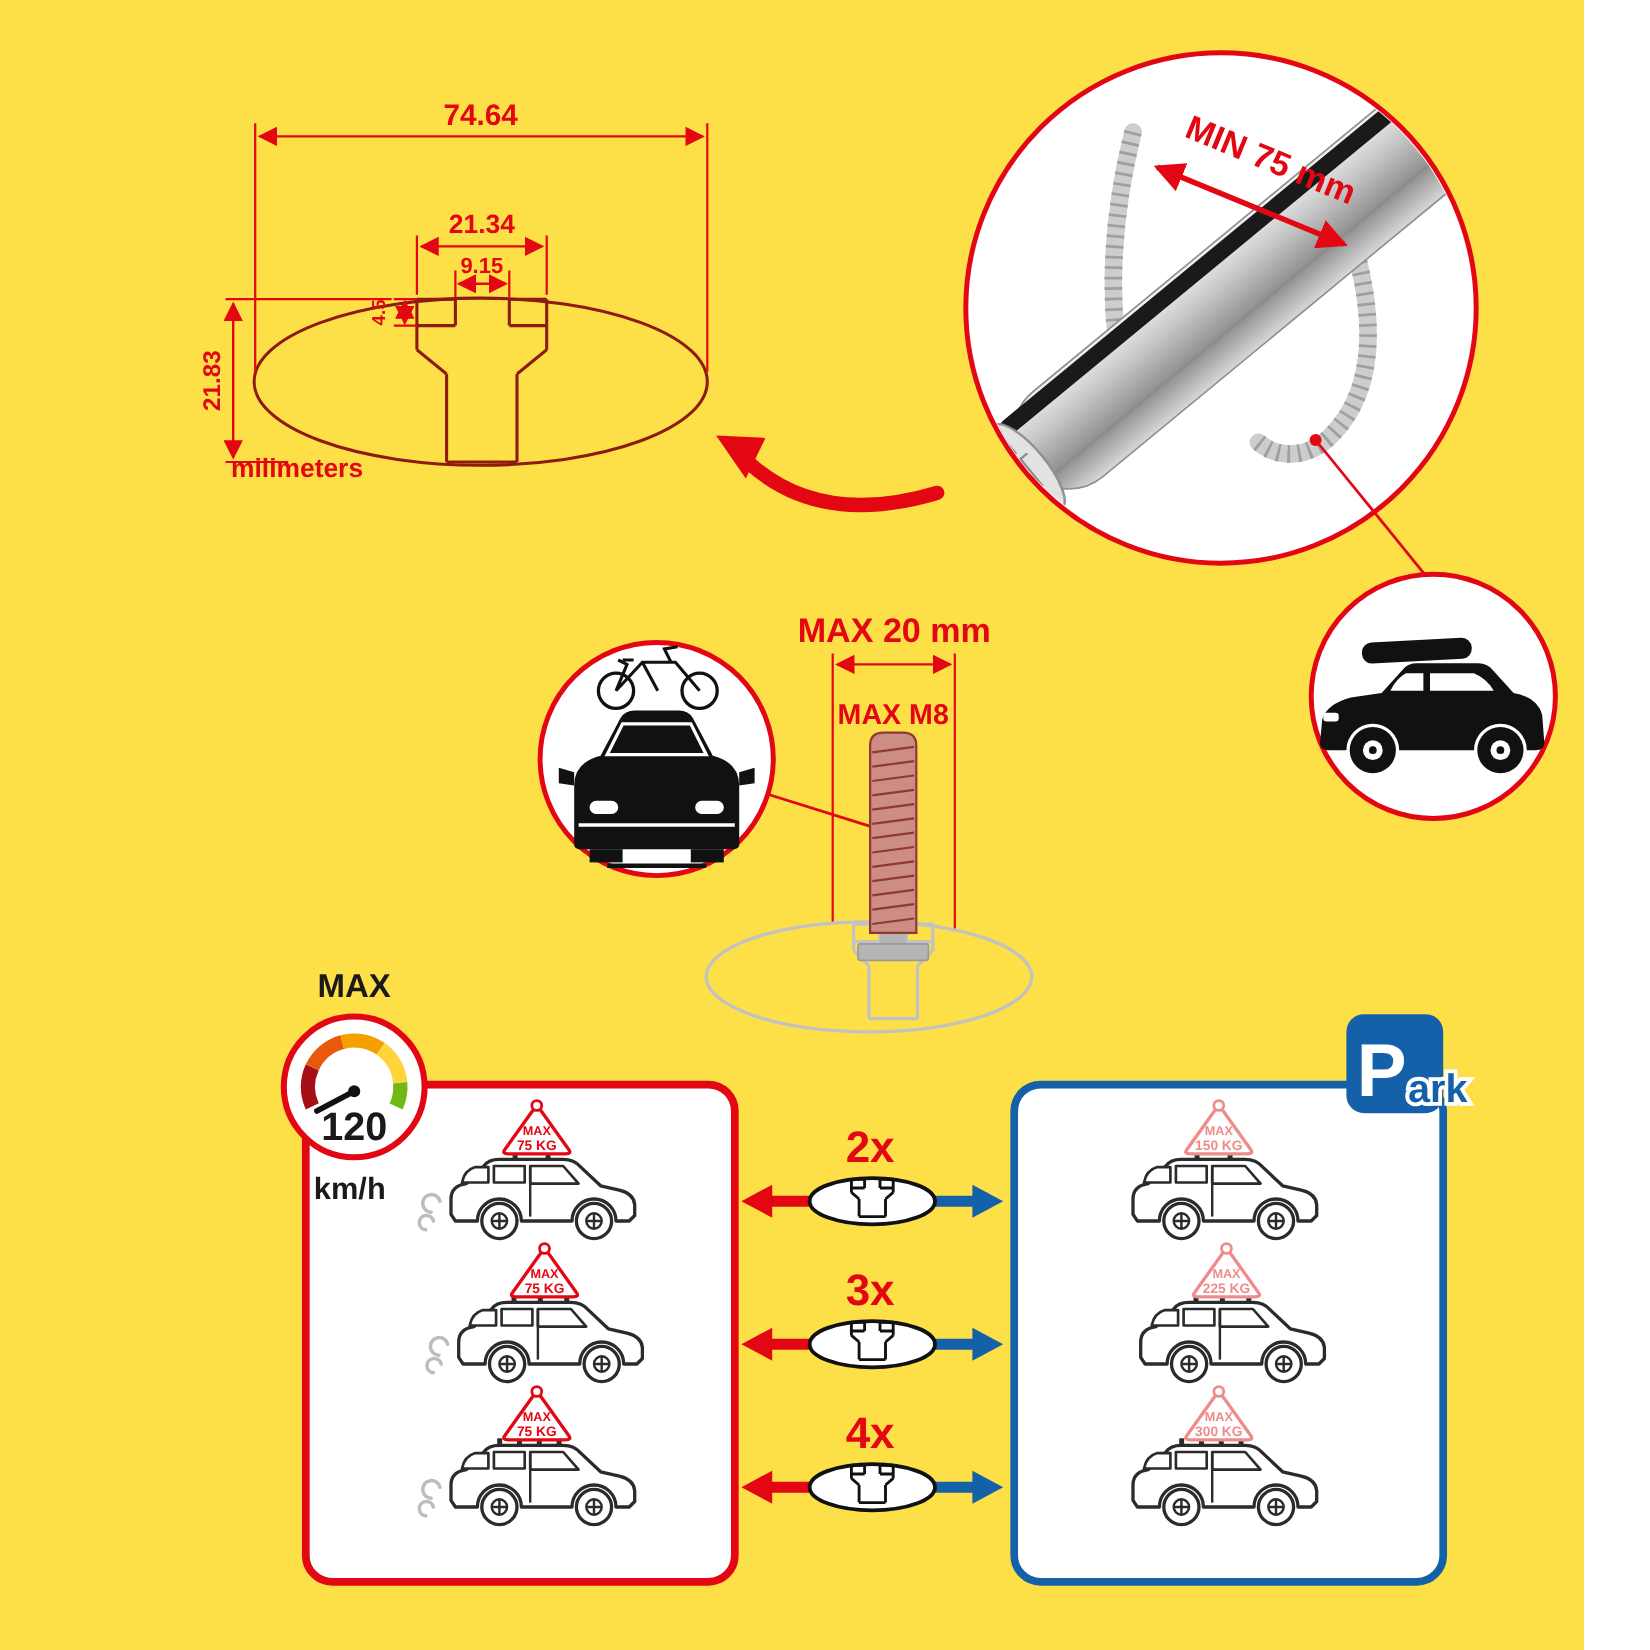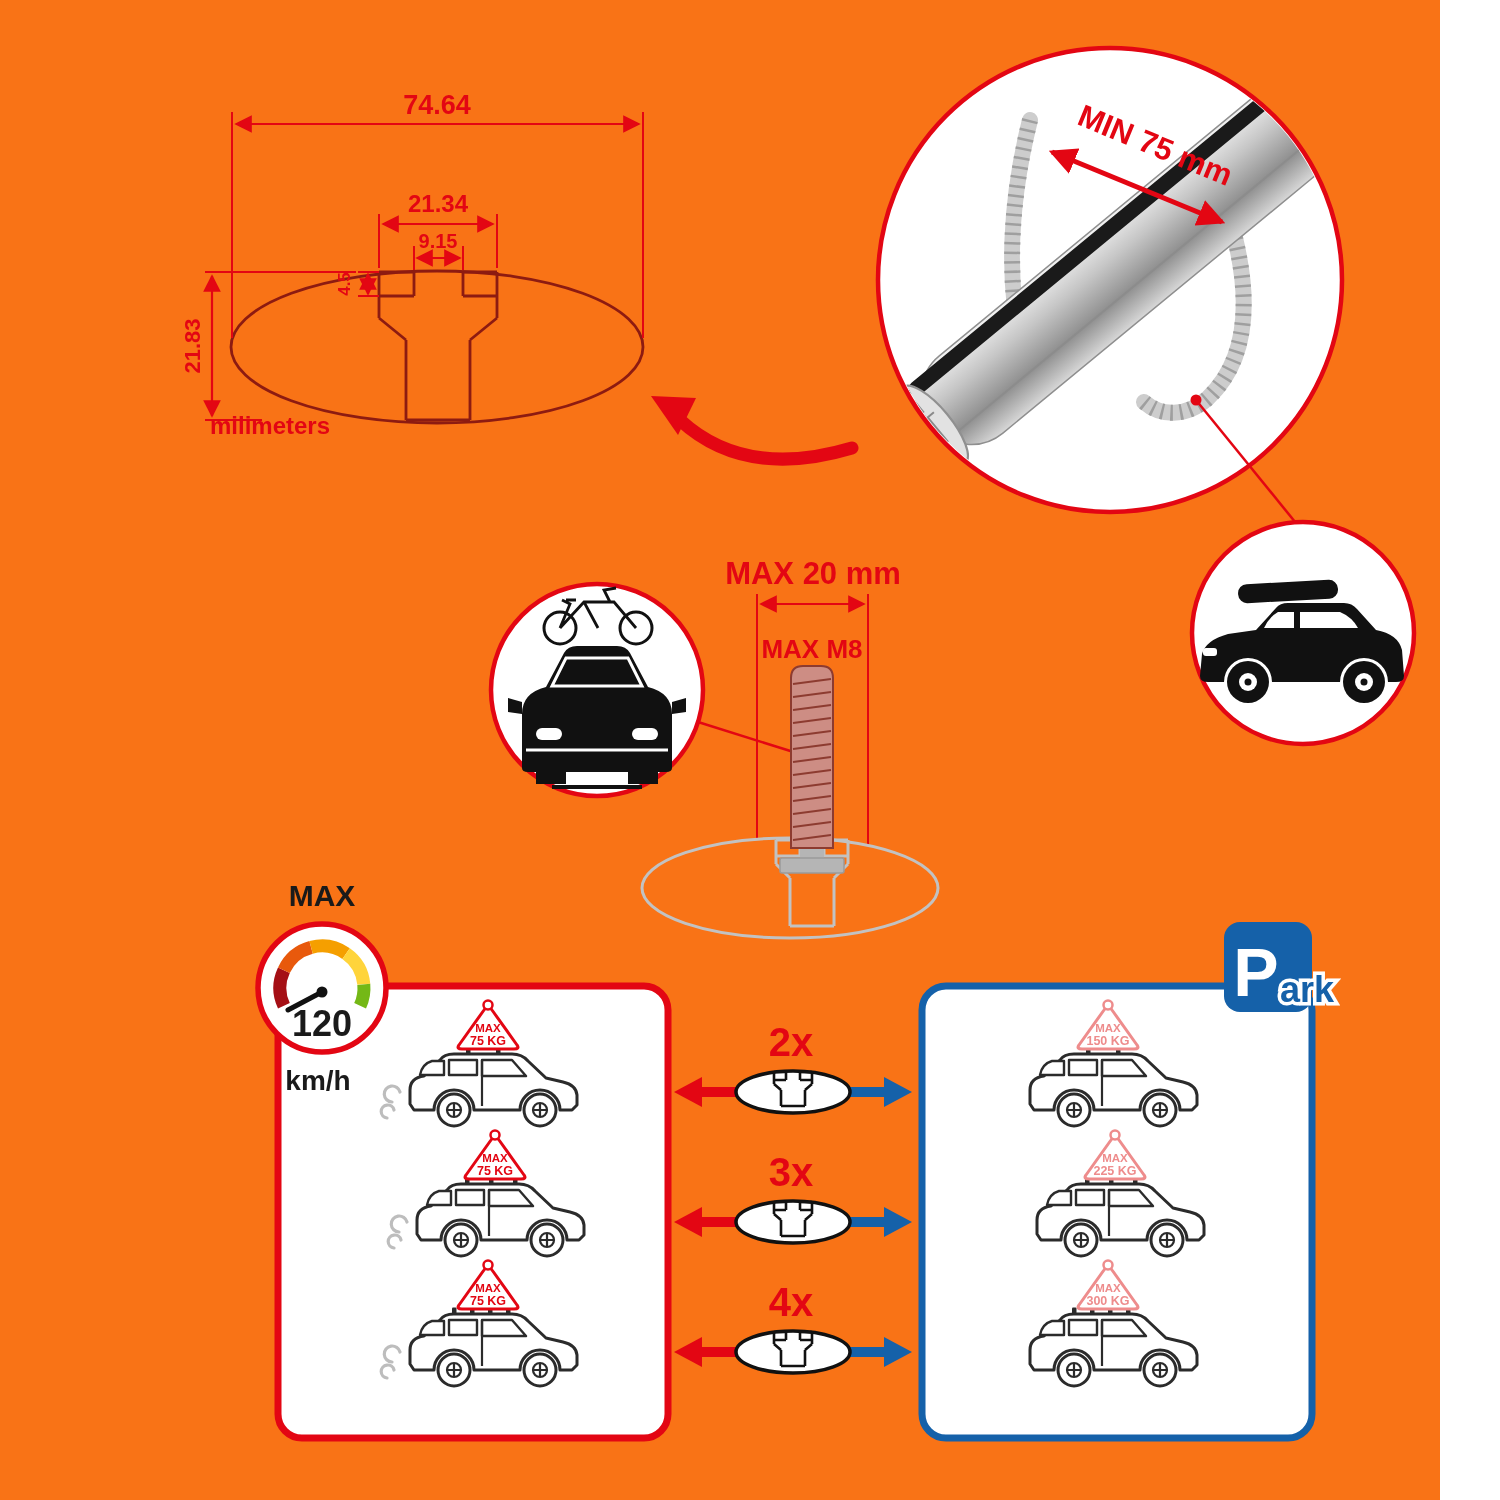--- a/index.html
+++ b/index.html
@@ -1,16 +1,16 @@
 <!DOCTYPE html>
 <html><head>
 <meta charset="utf-8">
 <style>
   html,body{margin:0;padding:0;background:#fff;}
-  .stage{width:1440px;height:1500px;position:relative;background:#f97316;}
+  .stage{width:1440px;height:1500px;position:relative;background:#fde047;}
   svg{display:block;}
   text{font-family:"Liberation Sans", sans-serif;}
   .dimtxt{fill:#e30613;font-weight:bold;}
   .darktxt{fill:#1a1a1a;font-weight:bold;}
   .dimline{stroke:#e30613;stroke-width:2.2;fill:none;marker-start:url(#arr);marker-end:url(#arr);}
   .extline{stroke:#e30613;stroke-width:2;fill:none;}
   .profile{stroke:#8d1b11;stroke-width:2.8;fill:none;}
   .ghost{stroke:#c2c2c2;stroke-width:3;fill:none;}
   .carline{stroke:#2b2b2b;stroke-width:3;fill:#fff;stroke-linejoin:round;}
   .winline{stroke:#2b2b2b;stroke-width:2.4;fill:#fff;stroke-linejoin:round;}

